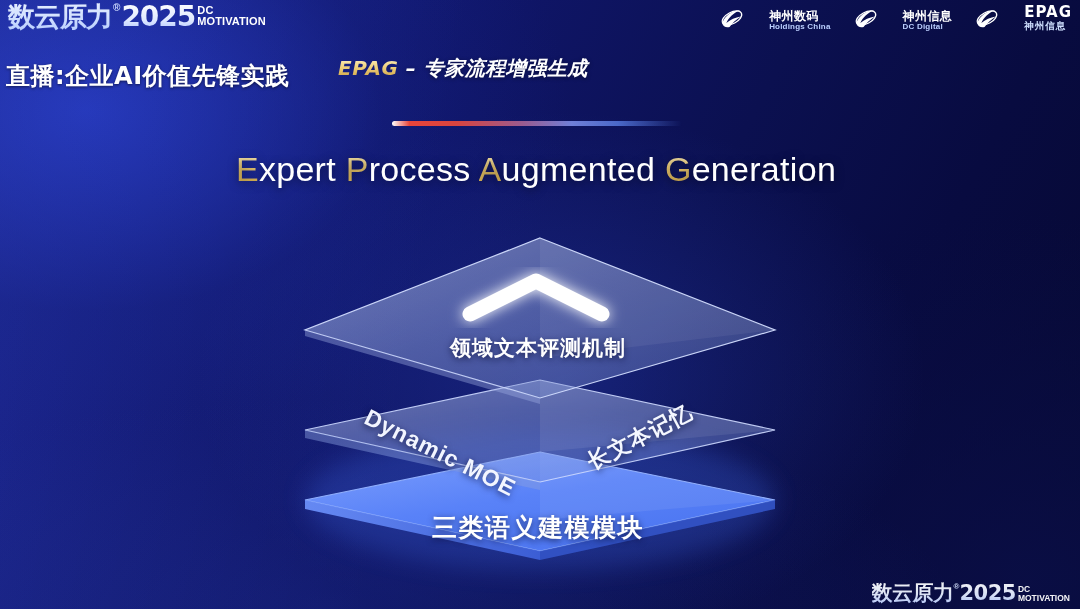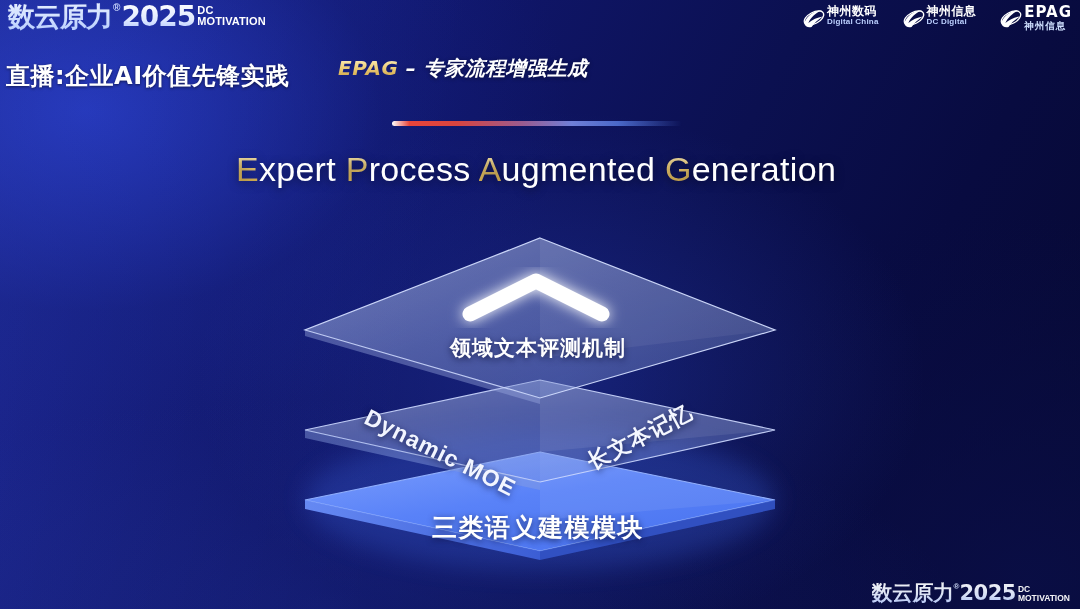--- a/index.html
+++ b/index.html
@@ -48,21 +48,21 @@
   
   .live-title{
     position:absolute;left:6px;top:60px;
     font-size:24px;font-weight:800;color:#ffffff;letter-spacing:.5px;
     font-family:"DejaVu Sans","Liberation Sans",sans-serif;
     text-shadow:0 1px 3px rgba(0,0,0,.55);
   }
 
   
   .brandbar{position:absolute;right:8px;top:5px;display:flex;align-items:center;gap:22px;}
-  .brand{display:flex;align-items:flex-start;gap:0;}
+  .brand{display:flex;align-items:flex-end;gap:24px;}
   .brand .mark{width:26px;height:26px;flex:0 0 26px;}
   .brand .txt{display:flex;flex-direction:column;line-height:1.05;}
   .brand .t1{color:#ffffff;font-weight:800;font-size:12px;letter-spacing:.4px;
              font-family:"DejaVu Sans","Liberation Sans",sans-serif;}
   .brand .t2{color:#bcd0ff;font-weight:700;font-size:8px;letter-spacing:.2px;}
   .brand.dcits .t1{font-size:15px;letter-spacing:1px;}
   .brand.dcits .t2{color:#cfe0ff;font-size:9.5px;letter-spacing:1px;}
 
   
   .headline{
@@ -154,21 +154,21 @@
 
     <div class="brand">
       <span class="mark">
         <svg width="26" height="26" viewBox="0 0 32 32">
           <path d="M4 22c3-9 12-15 22-16-8 4-14 9-17 16 5-4 11-7 18-8-6 4-11 8-14 13-4 1-8 0-9-5z" fill="#ffffff"></path>
           <ellipse cx="16" cy="16" rx="13" ry="7" transform="rotate(-28 16 16)" fill="none" stroke="#ffffff" stroke-width="1.6"></ellipse>
         </svg>
       </span>
       <span class="txt">
         <span class="t1">神州数码</span>
-        <span class="t2">Digital China</span>
+        <span class="t2">Holdings China</span>
       </span>
     </div>
 
     <div class="brand">
       <span class="mark">
         <svg width="26" height="26" viewBox="0 0 32 32">
           <path d="M4 22c3-9 12-15 22-16-8 4-14 9-17 16 5-4 11-7 18-8-6 4-11 8-14 13-4 1-8 0-9-5z" fill="#ffffff"></path>
           <ellipse cx="16" cy="16" rx="13" ry="7" transform="rotate(-28 16 16)" fill="none" stroke="#ffffff" stroke-width="1.6"></ellipse>
         </svg>
       </span>

